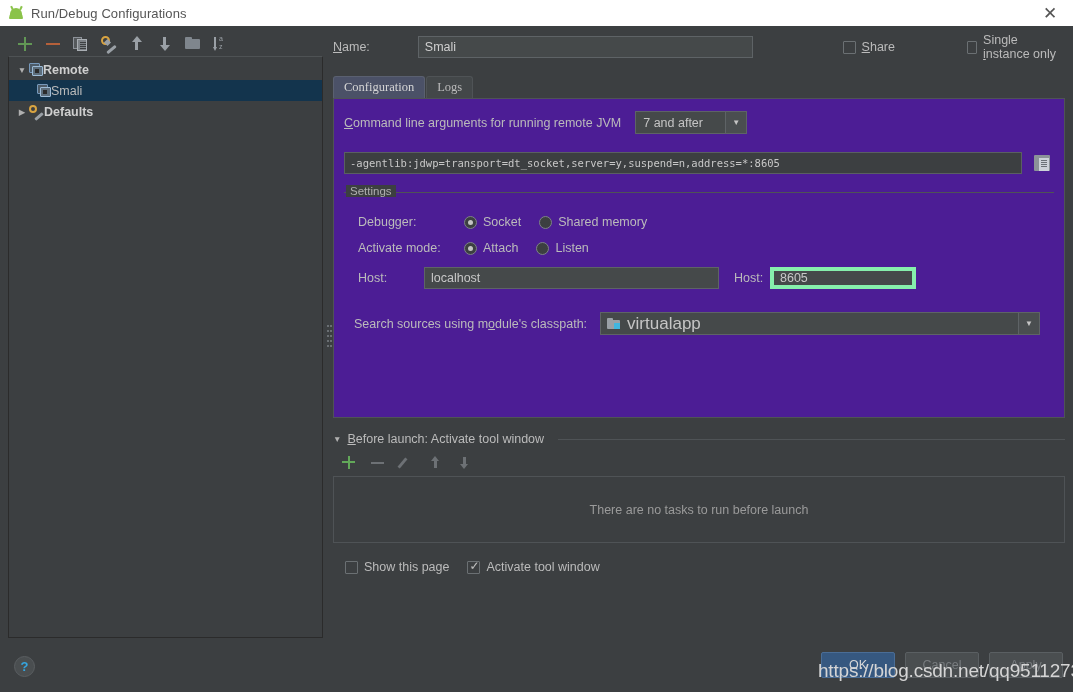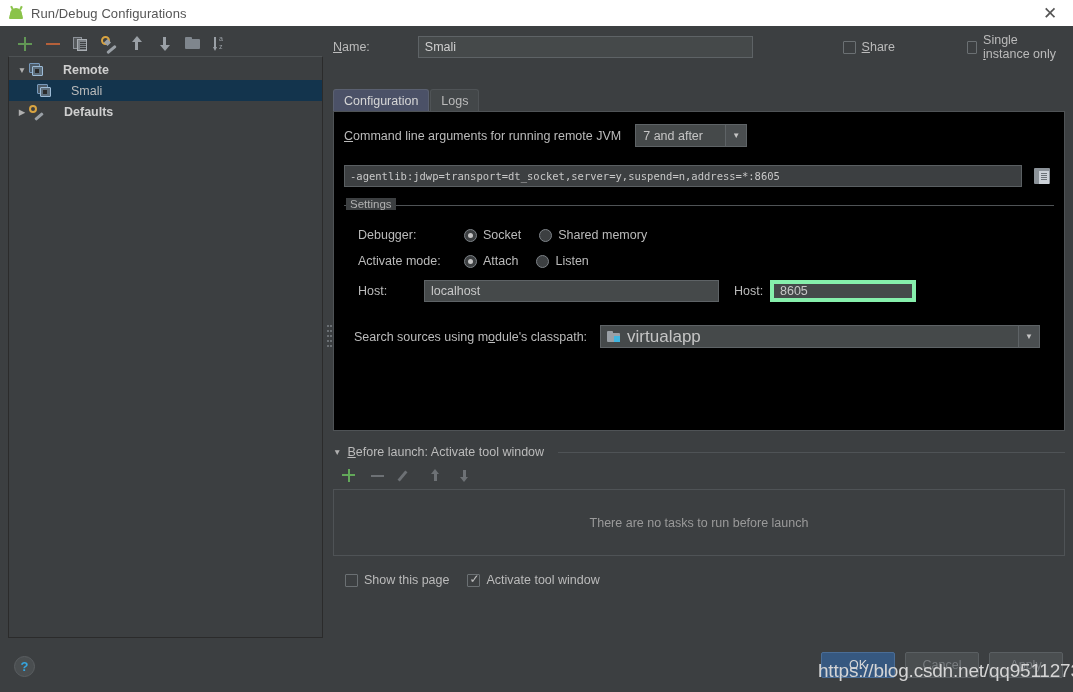--- a/index.html
+++ b/index.html
@@ -108,21 +108,21 @@
   }
   .tree-row {
     height: 21px; display:flex; align-items:center;
     padding-left: 6px; cursor:pointer; font-size:12.5px;
   }
   .tree-row.selected { background:#13344d; }
   .tree-row .twisty {
     width:14px; display:flex; align-items:center; justify-content:center;
     color:#b0b0b0; font-size:8.5px;
   }
-  .tree-row .lbl { margin-left:20px; color:#bbbbbb; }
+  .tree-row .lbl { margin-left:0; color:#bbbbbb; }
   .tree-row.bold .lbl { font-weight:bold; color:#cfcfcf; }
   .remote-icon { width:14px; height:13px; position:relative; display:inline-block; }
   .remote-icon .scr { position:absolute; left:0; top:0; width:11px; height:10px; border:1.5px solid #7799bb; background:#4d5b68; border-radius:1px;}
   .remote-icon .scr2 { position:absolute; left:3px; top:3px; width:11px; height:10px; border:1.5px solid #9dbbd6; background:#5d6e7c; border-radius:1px;}
   .remote-icon .dot { position:absolute; left:6px; top:6px; width:4px; height:4px; background:#2b2b2b;}
   .defaults-icon { width:15px; height:14px; position:relative; display:inline-block;}
   .defaults-icon .g { position:absolute; left:0px; top:0px; width:8px; height:8px; border-radius:50%; border:2.5px solid #d9a441;}
   .defaults-icon .w { position:absolute; right:0px; bottom:1px; width:10px; height:3px; background:#9aa0a6; transform:rotate(-40deg); border-radius:1px;}
 
   
@@ -153,33 +153,33 @@
     width:13px; height:13px; border:1px solid #6b7073; background:#3c3f41;
     display:inline-block; position:relative; border-radius:1px;
   }
   .cbx.checked::after {
     content:"✓"; position:absolute; left:1px; top:-3px; font-size:12px; color:#c0c0c0;
   }
   #share-cb { margin-left:42px; }
   #single-cb { margin-left:24px; }
 
   
-  #tabs { display:flex; align-items:flex-end; margin-top:29px; height:22px; }
+  #tabs { display:flex; align-items:flex-end; margin-top:16px; height:22px;font-family:Liberation Serif, serif; }
   .tab {
     height:22px; padding:0 10px; display:flex; align-items:center;
     font-size:12.5px; color:#bbbbbb; cursor:pointer;
     border:1px solid #4f5356; border-bottom:none;
     border-radius:3px 3px 0 0; background:#434749; margin-right:1px;
   }
   .tab.active { background:#4b5167; color:#d6d6d6; border-color:#5a6070; }
 
   
   #config-panel {
     border:1px solid #4f5356;
-    background:#000000;
+    background:#4c1d95;
     height:320px;
     padding:12px 10px 0 10px;
     position:relative;
   }
   .row { display:flex; align-items:center; }
 
   #cmdline-row { margin-top:0px; }
   #cmdline-label { font-size:12.5px; color:#bbbbbb; }
   #jvm-select {
     margin-left:14px; width:112px; height:23px;

